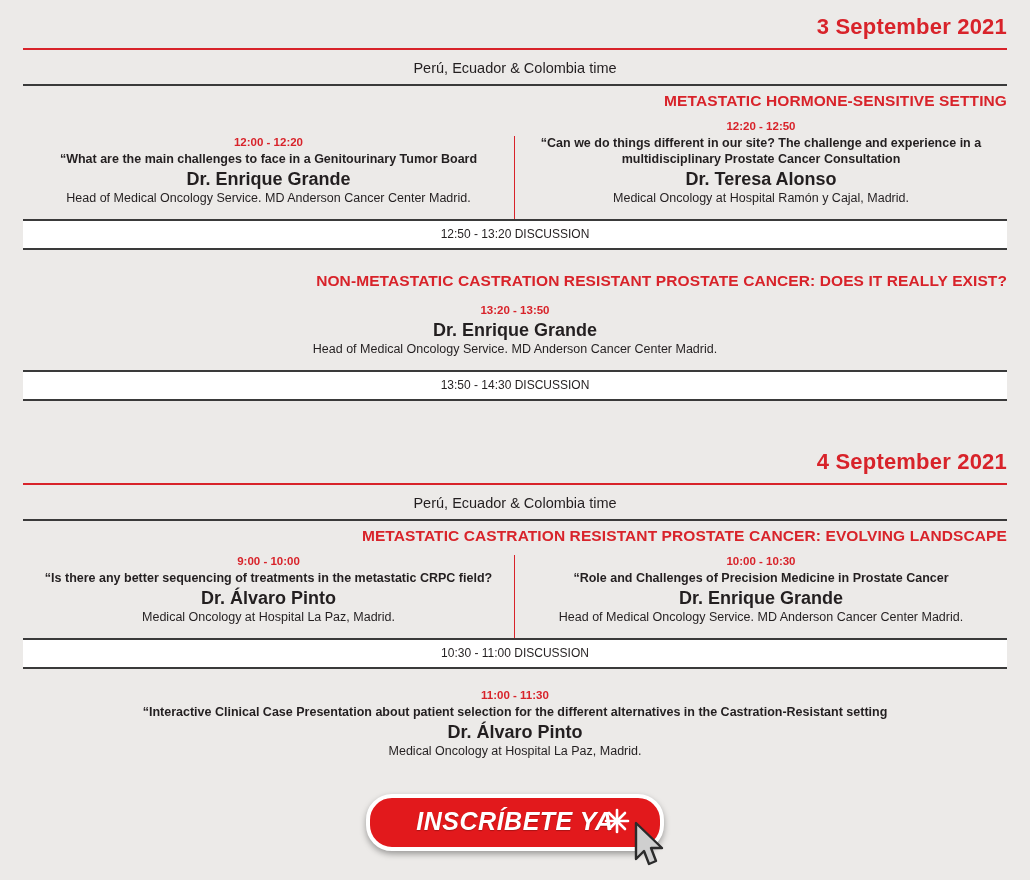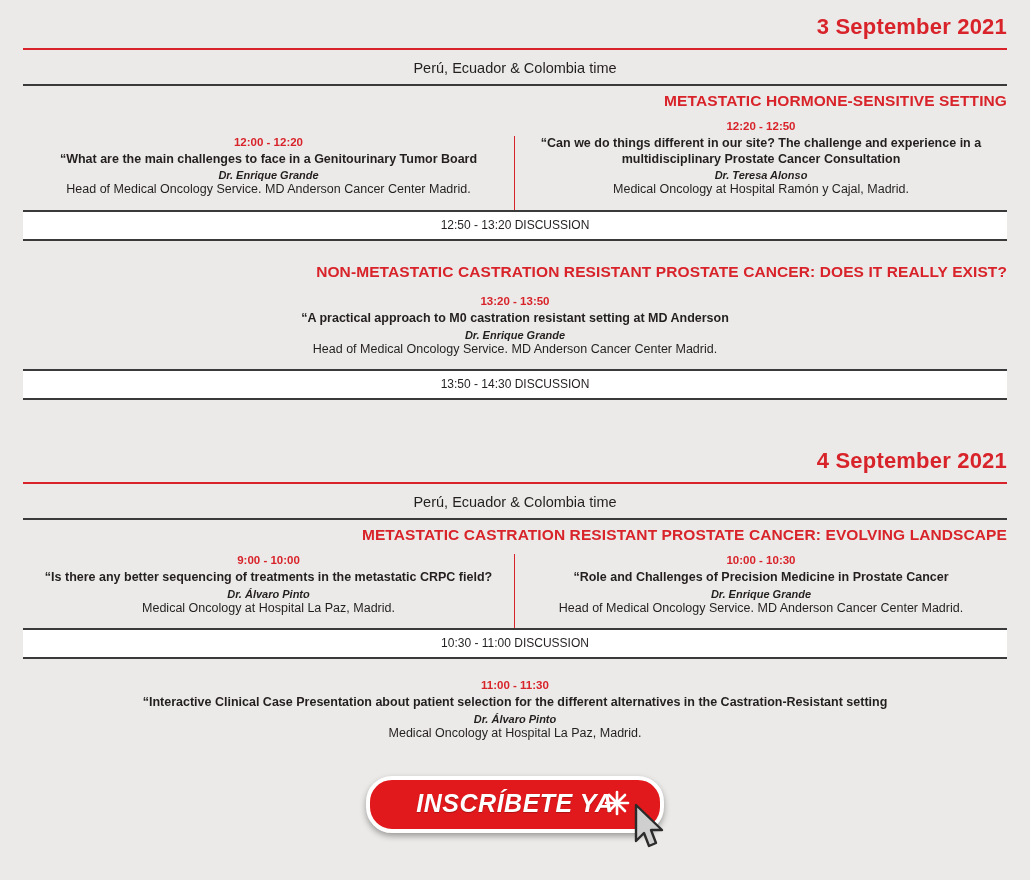--- a/index.html
+++ b/index.html
@@ -79,22 +79,21 @@
     font-weight: bold;
     padding-bottom: 4px;
   }
   .talk-title {
     font-size: 12.5px;
     font-weight: bold;
     line-height: 1.25;
     padding-bottom: 2px;
   }
   .speaker {
-    font-size: 11px;
-    font-style: italic;
+    font-size: 18px;
     font-weight: bold;
     padding-bottom: 1px;
   }
   .affil {
     font-size: 12.5px;
     line-height: 1.25;
   }
   .single {
     text-align: center;
     padding: 4px 10px 12px;
@@ -191,21 +190,20 @@
         </div>
         <div class="discussion-bar">12:50 - 13:20 DISCUSSION</div>
       </div>
 
       <div class="after-bar-gap"></div>
 
       <div>
         <div class="section-head">NON-METASTATIC CASTRATION RESISTANT PROSTATE CANCER: DOES IT REALLY EXIST?</div>
         <div class="single">
           <div class="time">13:20 - 13:50</div>
-          <div class="talk-title">“A practical approach to M0 castration resistant setting at MD Anderson</div>
           <div class="speaker">Dr. Enrique Grande</div>
           <div class="affil">Head of Medical Oncology Service. MD Anderson Cancer Center Madrid.</div>
         </div>
         <div class="discussion-bar">13:50 - 14:30 DISCUSSION</div>
       </div>
     </div>
 
     <div class="spacer-lg"></div>
 
     <div>

